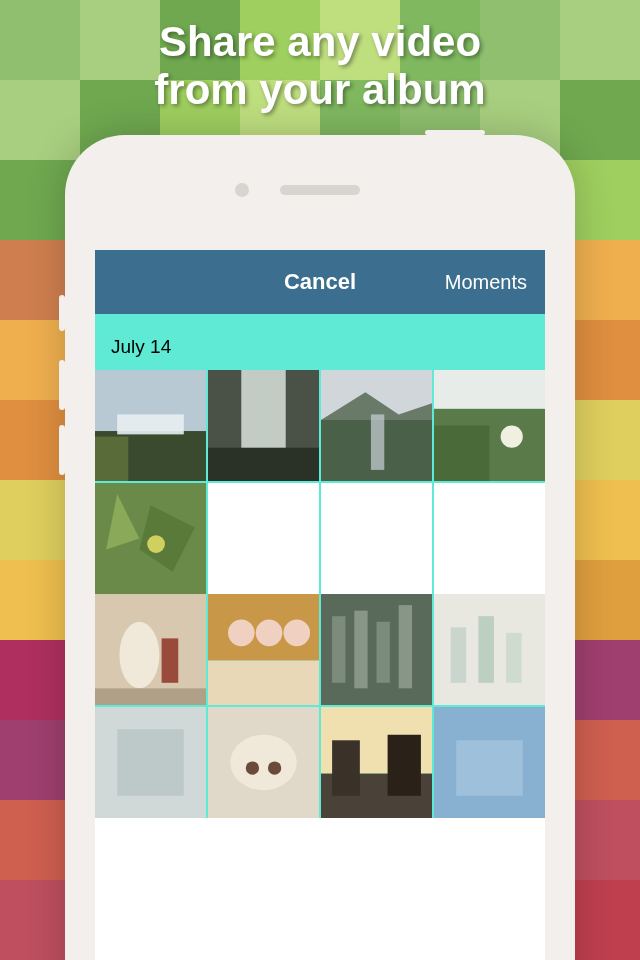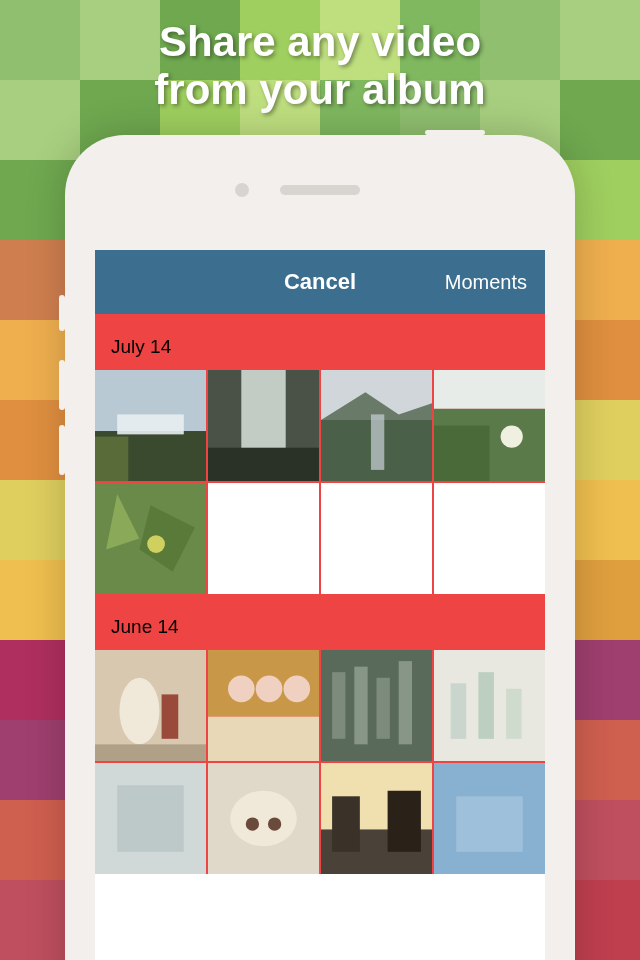--- a/index.html
+++ b/index.html
@@ -47,21 +47,21 @@
     }
     
     .navbar {
       height: 64px; background: #3b6e8f;
       display: flex; align-items: center; justify-content: center;
       position: relative; color: #fff;
     }
     .nav-title { font-size: 22px; font-weight: 600; }
     .nav-cancel { position: absolute; right: 18px; font-size: 20px; font-weight: 400; cursor: pointer; }
     
-    .content { background: #ef4444; }
+    .content { background: #5eead4; }
     .section-header { padding: 22px 16px 12px; font-size: 19px; color: #000; font-weight: 400; }
     
     .grid { display: grid; grid-template-columns: repeat(4, 1fr); gap: 2px; padding: 0; }
     .thumb { aspect-ratio: 1/1; position: relative; overflow: hidden; cursor: pointer; }
     .thumb svg { width: 100%; height: 100%; display: block; }
   </style>
 </head>
 <body>
 
 <div class="mosaic-bg">
@@ -220,21 +220,20 @@
               <path d="M20,10 L40,50 L10,60 Z" fill="#8aaa5a"></path>
               <path d="M50,20 L90,40 L70,80 L40,60 Z" fill="#5a7a3a"></path>
               <circle cx="55" cy="55" r="8" fill="#d0d060"></circle>
             </svg>
         </div>
         <div class="thumb" style="background:#fff;aspect-ratio:auto"></div>
         <div class="thumb" style="background:#fff;aspect-ratio:auto"></div>
         <div class="thumb" style="background:#fff;aspect-ratio:auto"></div>
       </div>
 
-      <div class="section-header">June 14</div>
       <div class="grid">
         <div class="thumb">
           <svg viewBox="0 0 100 100" preserveAspectRatio="none">
               <rect width="100" height="100" fill="#d8c8b0"></rect>
               <ellipse cx="40" cy="55" rx="18" ry="30" fill="#f0e8d8"></ellipse>
               <rect x="60" y="40" width="15" height="40" fill="#9a4a3a"></rect>
               <rect x="0" y="85" width="100" height="15" fill="#b0a088"></rect>
             </svg>
         </div>
         <div class="thumb">

